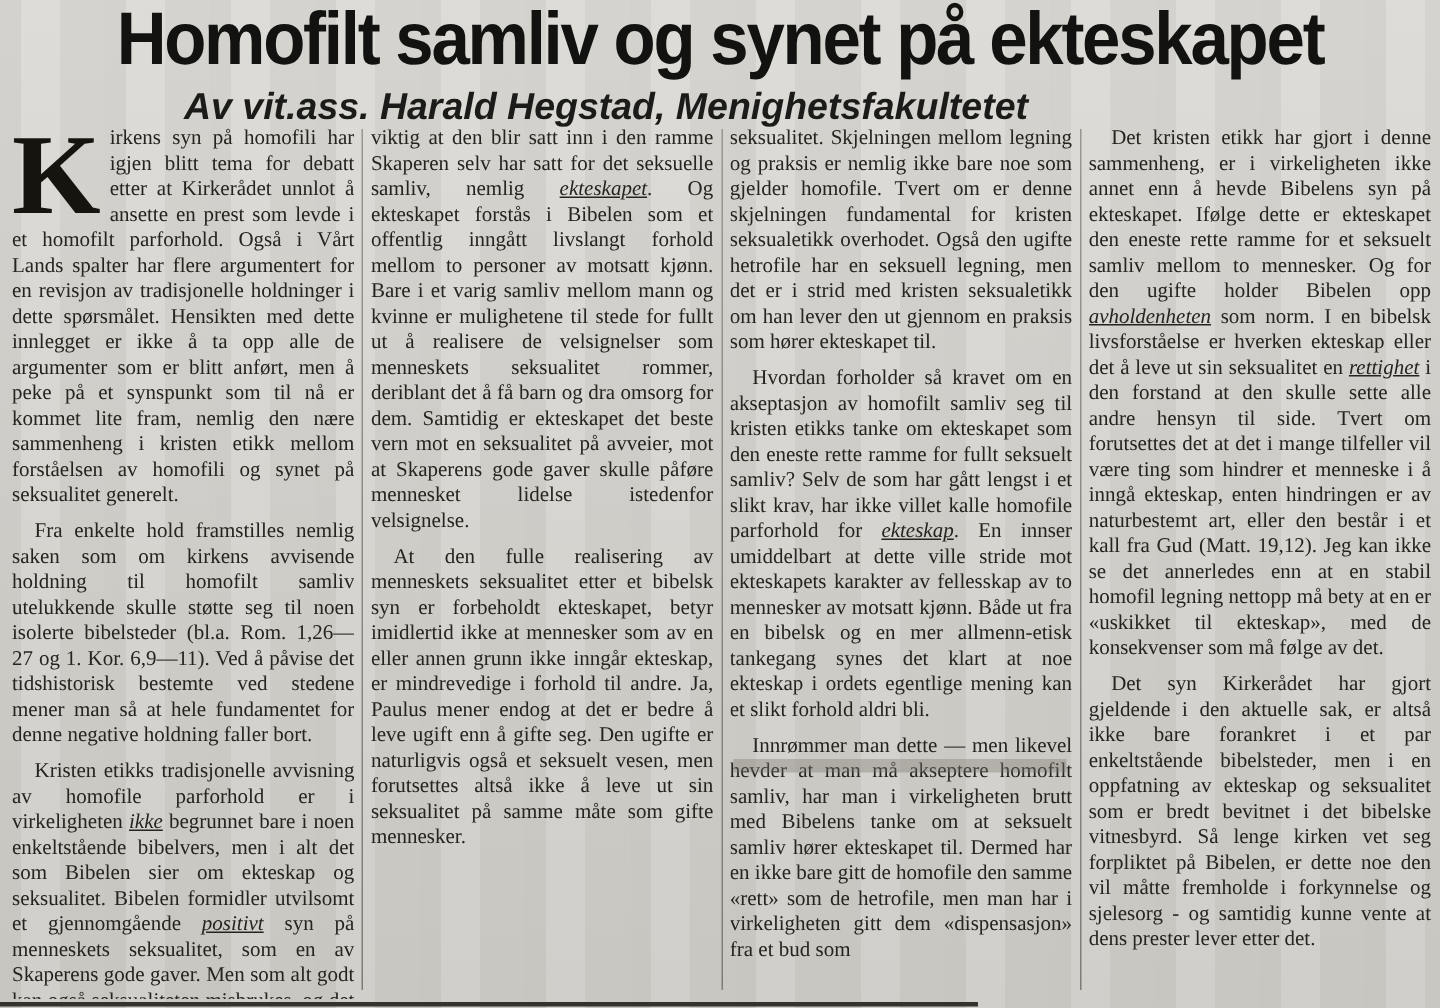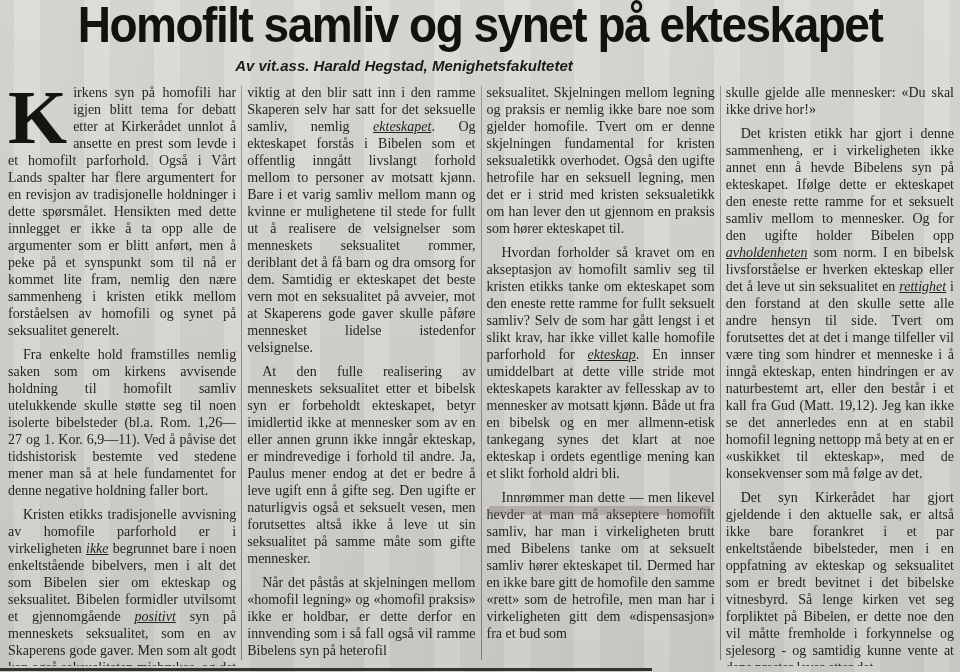--- a/index.html
+++ b/index.html
@@ -21,21 +21,21 @@
     font-family:"Liberation Sans", sans-serif;
     font-weight:700;font-size:46px;letter-spacing:-1.5px;
     color:#121210;
     transform:scaleY(1.08);transform-origin:top;
     white-space:nowrap;
   }
   .byline{
     position:absolute;top:57px;left:0;width:808px;
     text-align:center;
     font-family:"Liberation Sans", sans-serif;
-    font-style:italic;font-weight:700;font-size:15px;
+    font-style:italic;font-weight:700;font-size:25px;
     color:#1b1b19;
   }
   .columns{
     position:absolute;top:84px;left:8px;width:946px;height:582px;
     display:flex;
   }
   .col{
     flex:1 1 0;overflow:hidden;
     font-size:14px;line-height:17px;
     text-align:justify;
@@ -75,30 +75,28 @@
 <div class="columns">
   <div class="col">
       <p><span class="dropcap">K</span>irkens syn på homofili har igjen blitt tema for debatt etter at Kirkerådet unnlot å ansette en prest som levde i et homofilt parforhold. Også i Vårt Lands spalter har flere argumentert for en revisjon av tradisjonelle holdninger i dette spørsmålet. Hensikten med dette innlegget er ikke å ta opp alle de argumenter som er blitt anført, men å peke på et synspunkt som til nå er kommet lite fram, nemlig den nære sammenheng i kristen etikk mellom forståelsen av homofili og synet på seksualitet generelt.</p>
       <p class="indent">Fra enkelte hold framstilles nemlig saken som om kirkens avvisende holdning til homofilt samliv utelukkende skulle støtte seg til noen isolerte bibelsteder (bl.a. Rom. 1,26—27 og 1. Kor. 6,9—11). Ved å påvise det tidshistorisk bestemte ved stedene mener man så at hele fundamentet for denne negative holdning faller bort.</p>
       <p class="indent">Kristen etikks tradisjonelle avvisning av homofile parforhold er i virkeligheten <i>ikke</i> begrunnet bare i noen enkeltstående bibelvers, men i alt det som Bibelen sier om ekteskap og seksualitet. Bibelen formidler utvilsomt et gjennomgående <i>positivt</i> syn på menneskets seksualitet, som en av Skaperens gode gaver. Men som alt godt kan også seksualiteten misbrukes, og det er derfor</p>
     </div>
   <div class="vrule"></div>
   <div class="col">
       <p>viktig at den blir satt inn i den ramme Skaperen selv har satt for det seksuelle samliv, nemlig <i>ekteskapet</i>. Og ekteskapet forstås i Bibelen som et offentlig inngått livslangt forhold mellom to personer av motsatt kjønn. Bare i et varig samliv mellom mann og kvinne er mulighetene til stede for fullt ut å realisere de velsignelser som menneskets seksualitet rommer, deriblant det å få barn og dra omsorg for dem. Samtidig er ekteskapet det beste vern mot en seksualitet på avveier, mot at Skaperens gode gaver skulle påføre mennesket lidelse istedenfor velsignelse.</p>
       <p class="indent">At den fulle realisering av menneskets seksualitet etter et bibelsk syn er forbeholdt ekteskapet, betyr imidlertid ikke at mennesker som av en eller annen grunn ikke inngår ekteskap, er mindrevedige i forhold til andre. Ja, Paulus mener endog at det er bedre å leve ugift enn å gifte seg. Den ugifte er naturligvis også et seksuelt vesen, men forutsettes altså ikke å leve ut sin seksualitet på samme måte som gifte mennesker.</p>
-      <p class="indent">Når det påstås at skjelningen mellom «homofil legning» og «homofil praksis» ikke er holdbar, er dette derfor en innvending som i så fall også vil ramme Bibelens syn på heterofil</p>
     </div>
   <div class="vrule"></div>
   <div class="col">
       <p>seksualitet. Skjelningen mellom legning og praksis er nemlig ikke bare noe som gjelder homofile. Tvert om er denne skjelningen fundamental for kristen seksualetikk overhodet. Også den ugifte hetrofile har en seksuell legning, men det er i strid med kristen seksualetikk om han lever den ut gjennom en praksis som hører ekteskapet til.</p>
       <p class="indent">Hvordan forholder så kravet om en akseptasjon av homofilt samliv seg til kristen etikks tanke om ekteskapet som den eneste rette ramme for fullt seksuelt samliv? Selv de som har gått lengst i et slikt krav, har ikke villet kalle homofile parforhold for <i>ekteskap</i>. En innser umiddelbart at dette ville stride mot ekteskapets karakter av fellesskap av to mennesker av motsatt kjønn. Både ut fra en bibelsk og en mer allmenn-etisk tankegang synes det klart at noe ekteskap i ordets egentlige mening kan et slikt forhold aldri bli.</p>
       <p class="indent">Innrømmer man dette — men likevel hevder at man må akseptere homofilt samliv, har man i virkeligheten brutt med Bibelens tanke om at seksuelt samliv hører ekteskapet til. Dermed har en ikke bare gitt de homofile den samme «rett» som de hetrofile, men man har i virkeligheten gitt dem «dispensasjon» fra et bud som</p>
     </div>
   <div class="vrule"></div>
   <div class="col">
-      <p>skulle gjelde alle mennesker: «Du skal ikke drive hor!»</p>
       <p class="indent">Det kristen etikk har gjort i denne sammenheng, er i virkeligheten ikke annet enn å hevde Bibelens syn på ekteskapet. Ifølge dette er ekteskapet den eneste rette ramme for et seksuelt samliv mellom to mennesker. Og for den ugifte holder Bibelen opp <i>avholdenheten</i> som norm. I en bibelsk livsforståelse er hverken ekteskap eller det å leve ut sin seksualitet en <i>rettighet</i> i den forstand at den skulle sette alle andre hensyn til side. Tvert om forutsettes det at det i mange tilfeller vil være ting som hindrer et menneske i å inngå ekteskap, enten hindringen er av naturbestemt art, eller den består i et kall fra Gud (Matt. 19,12). Jeg kan ikke se det annerledes enn at en stabil homofil legning nettopp må bety at en er «uskikket til ekteskap», med de konsekvenser som må følge av det.</p>
       <p class="indent">Det syn Kirkerådet har gjort gjeldende i den aktuelle sak, er altså ikke bare forankret i et par enkeltstående bibelsteder, men i en oppfatning av ekteskap og seksualitet som er bredt bevitnet i det bibelske vitnesbyrd. Så lenge kirken vet seg forpliktet på Bibelen, er dette noe den vil måtte fremholde i forkynnelse og sjelesorg - og samtidig kunne vente at dens prester lever etter det.</p>
     </div>
 </div>
 
 <div class="scan-artifact"></div>
 <div class="bottom-rule"></div>
 
 </body></html>

